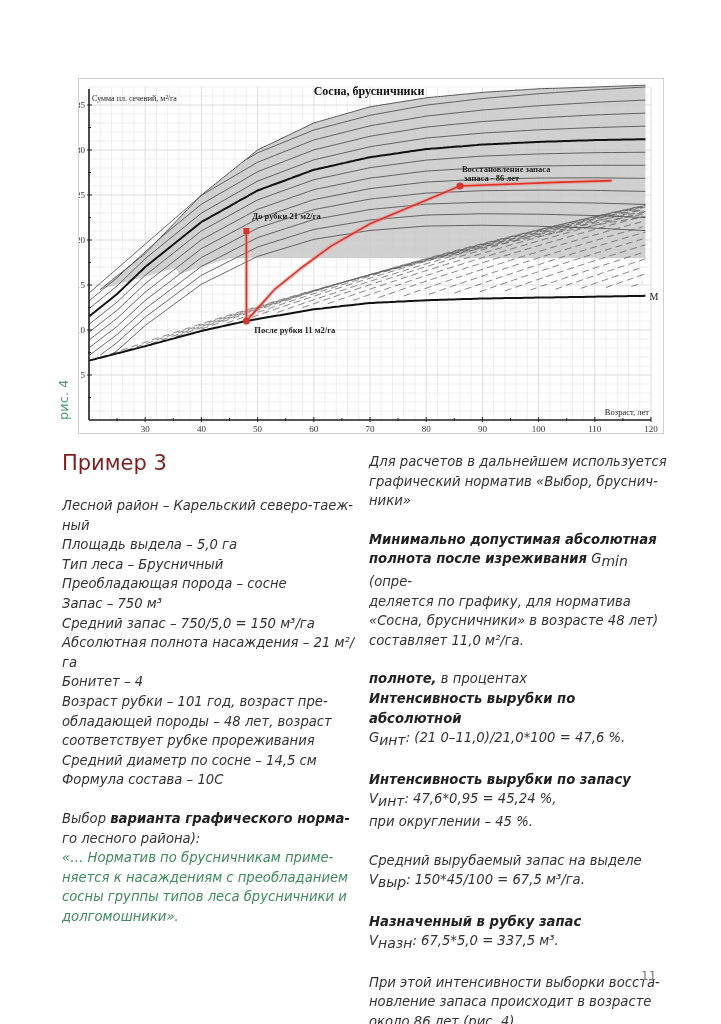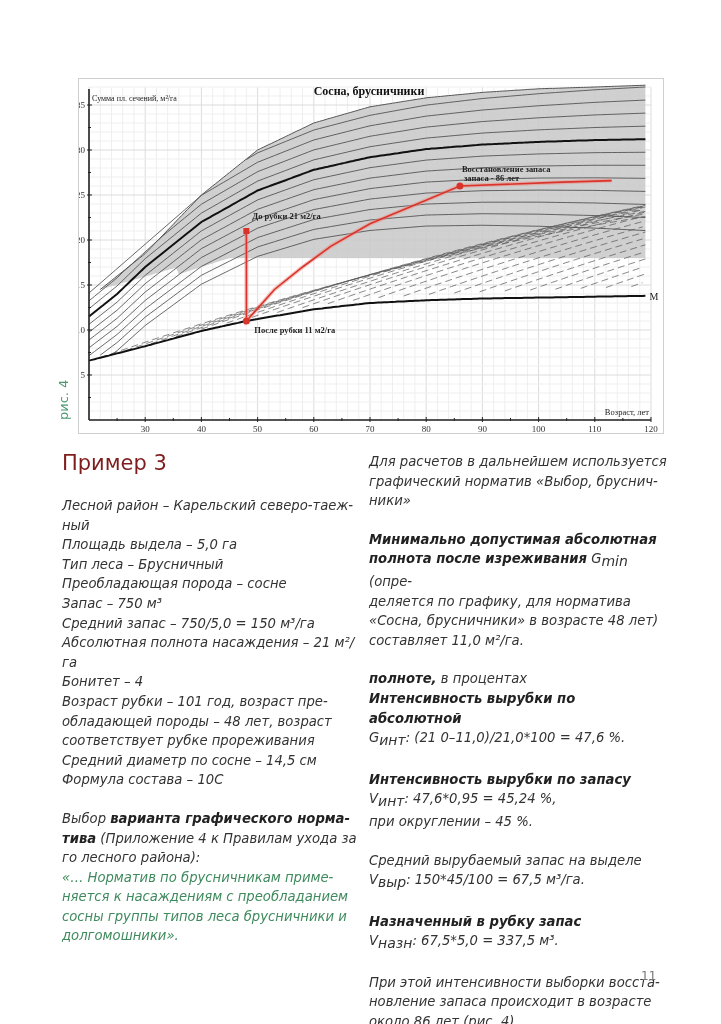--- a/index.html
+++ b/index.html
@@ -236,21 +236,20 @@
     <span class="line">Абсолютная полнота насаждения – 21 м²/га</span>
     <span class="line">Бонитет – 4</span>
     <span class="line">Возраст рубки – 101 год, возраст пре-</span>
     <span class="line">обладающей породы – 48 лет, возраст</span>
     <span class="line">соответствует рубке прореживания</span>
     <span class="line">Средний диаметр по сосне – 14,5 см</span>
     <span class="line">Формула состава – 10С</span>
   </div>
   <div class="para">
     <span class="line"><span>Выбор </span><b>варианта графического норма-</b></span>
-    <span class="line"><b>тива</b><span> (Приложение 4 к Правилам ухода за</span></span>
     <span class="line">го лесного района):</span>
     <span class="line quote">«… Норматив по брусничникам приме-</span>
     <span class="line quote">няется к насаждениям с преобладанием</span>
     <span class="line quote">сосны группы типов леса брусничники и</span>
     <span class="line quote">долгомошники».</span>
   </div>
 </div>
 
 <div id="right-col" class="col">
   <div class="para">

